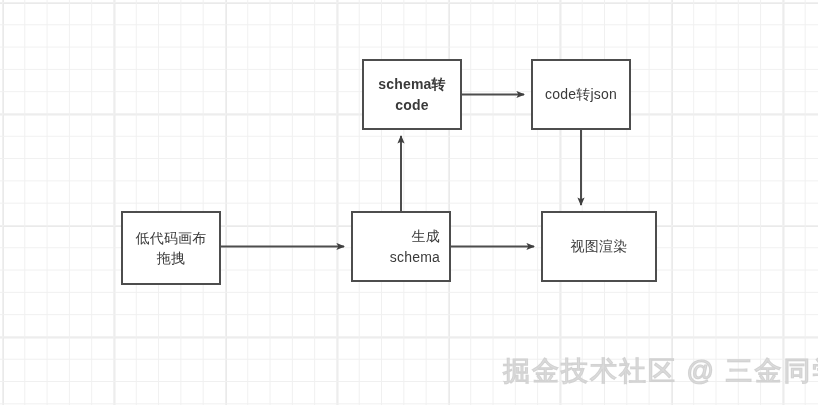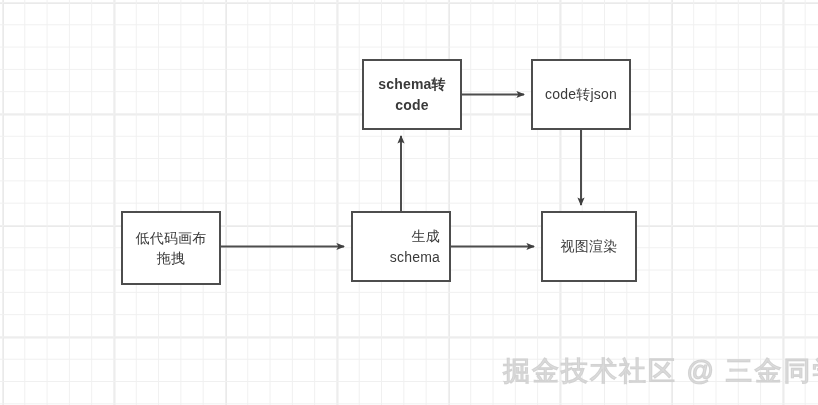--- a/index.html
+++ b/index.html
@@ -53,21 +53,21 @@
     padding: 4px 9px;
   }
 
   .node-label {
     display: block;
     width: 100%;
   }
 
   #node-lowcode  { left: 121px; top: 211px; width: 100px; height: 74px; justify-content: flex-end; }
   #node-schema   { left: 351px; top: 211px; width: 100px; height: 71px; text-align: right; }
-  #node-render   { left: 541px; top: 211px; width: 96px; height: 71px; }
+  #node-render   { left: 541px; top: 211px; width: 116px; height: 71px; }
   #node-s2c      { left: 362px; top: 59px;  width: 100px; height: 71px; font-weight: bold; }
   #node-c2j      { left: 531px; top: 59px;  width: 100px; height: 71px; }
 
   #watermark {
     position: absolute;
     left: 503px;
     top: 358px;
     font-size: 27px;
     line-height: 1;
     letter-spacing: 2px;

